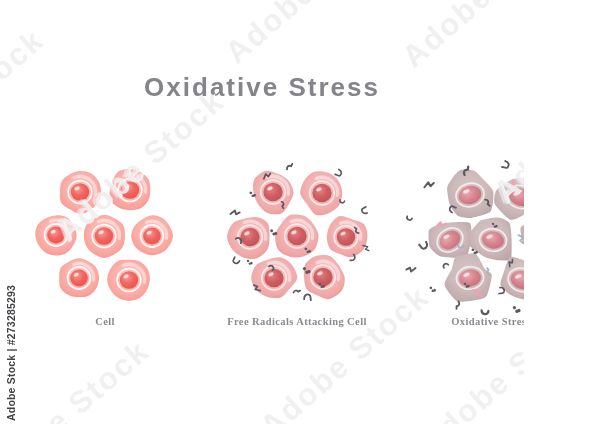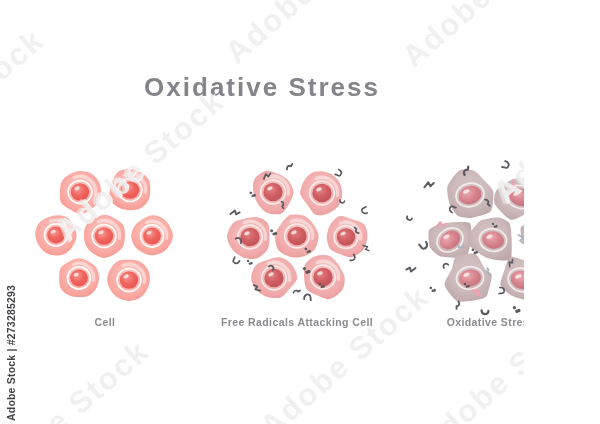--- a/index.html
+++ b/index.html
@@ -2,21 +2,21 @@
 <html><head>
 <meta charset="utf-8">
 <style>
   html,body{margin:0;padding:0;background:#fff;}
   .stage{position:relative;width:524px;height:424px;overflow:hidden;background:#fff;
          font-family:"Liberation Sans",sans-serif;}
   svg.diagram{position:absolute;left:0;top:0;z-index:1;}
   .title{position:absolute;top:72px;left:0;right:0;z-index:2;margin:0;text-align:center;
          font-weight:bold;font-size:26px;letter-spacing:2px;color:#85848A;}
   .label{position:absolute;top:316px;z-index:2;transform:translateX(-50%);
-         font-weight:bold;font-size:10.5px;letter-spacing:0.4px;color:#8B8A90;white-space:nowrap;}
+         font-weight:bold;font-size:10.5px;letter-spacing:0.4px;color:#8B8A90;white-space:nowrap;font-family:Liberation Serif, serif;}
   .l1{left:105px}.l2{left:297px}.l3{left:491px}
   .credit{position:absolute;left:5px;top:421px;z-index:2;transform:rotate(-90deg);
           transform-origin:0 0;font-weight:600;font-size:10.5px;letter-spacing:0.2px;
           color:#2F2E33;opacity:.9;white-space:nowrap;}
   .wm{position:absolute;inset:0;z-index:3;pointer-events:none;}
   .wm span{position:absolute;font-weight:bold;font-size:31px;letter-spacing:2px;white-space:nowrap;
            color:rgba(205,205,210,0.30);
            text-shadow:1px 1px 0 rgba(255,255,255,0.85),-1px -1px 1px rgba(255,255,255,0.55);
            transform:translate(-50%,-50%) rotate(-41deg);}
   .wm span:nth-child(1){left:-40px;top:105px}

